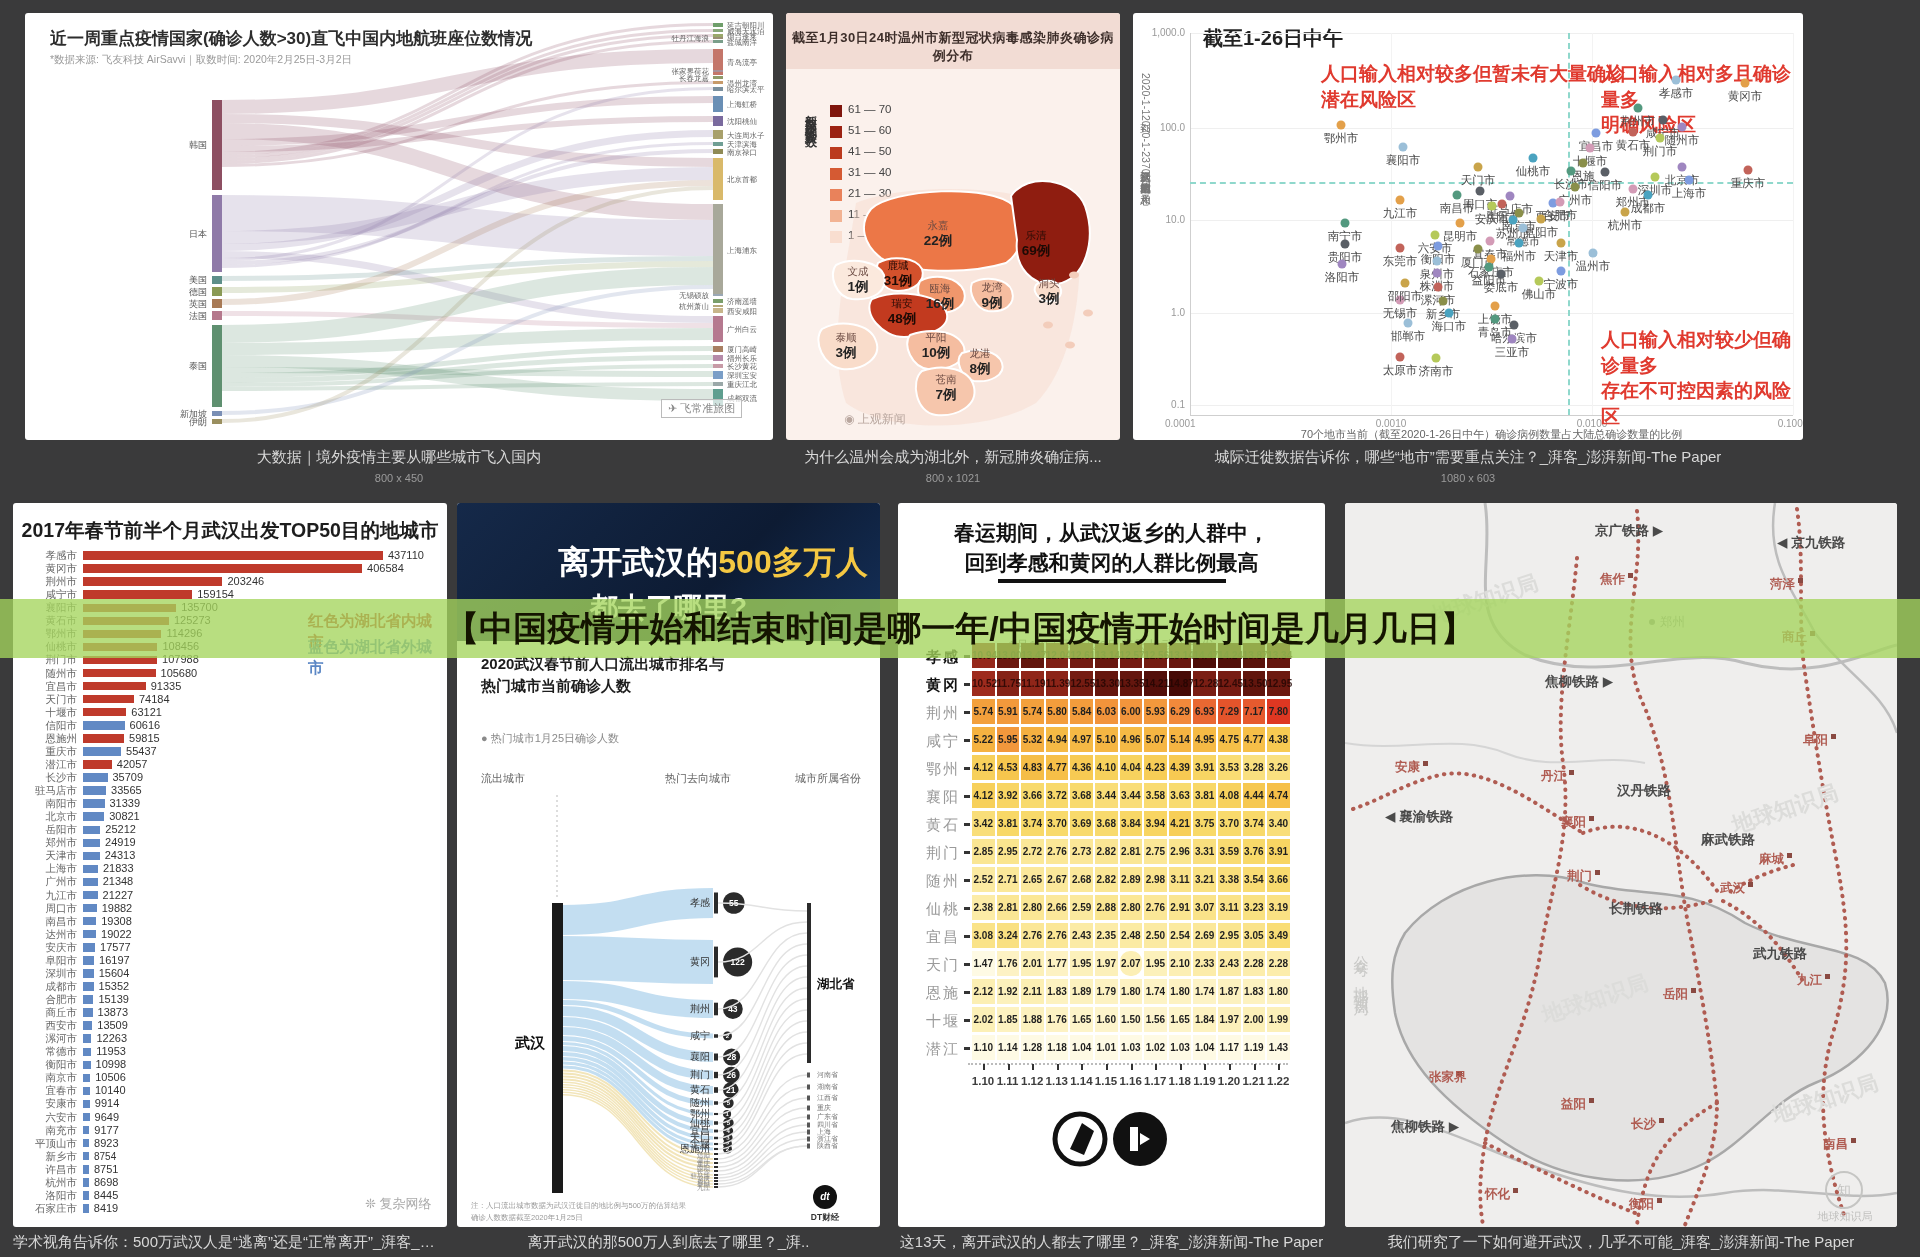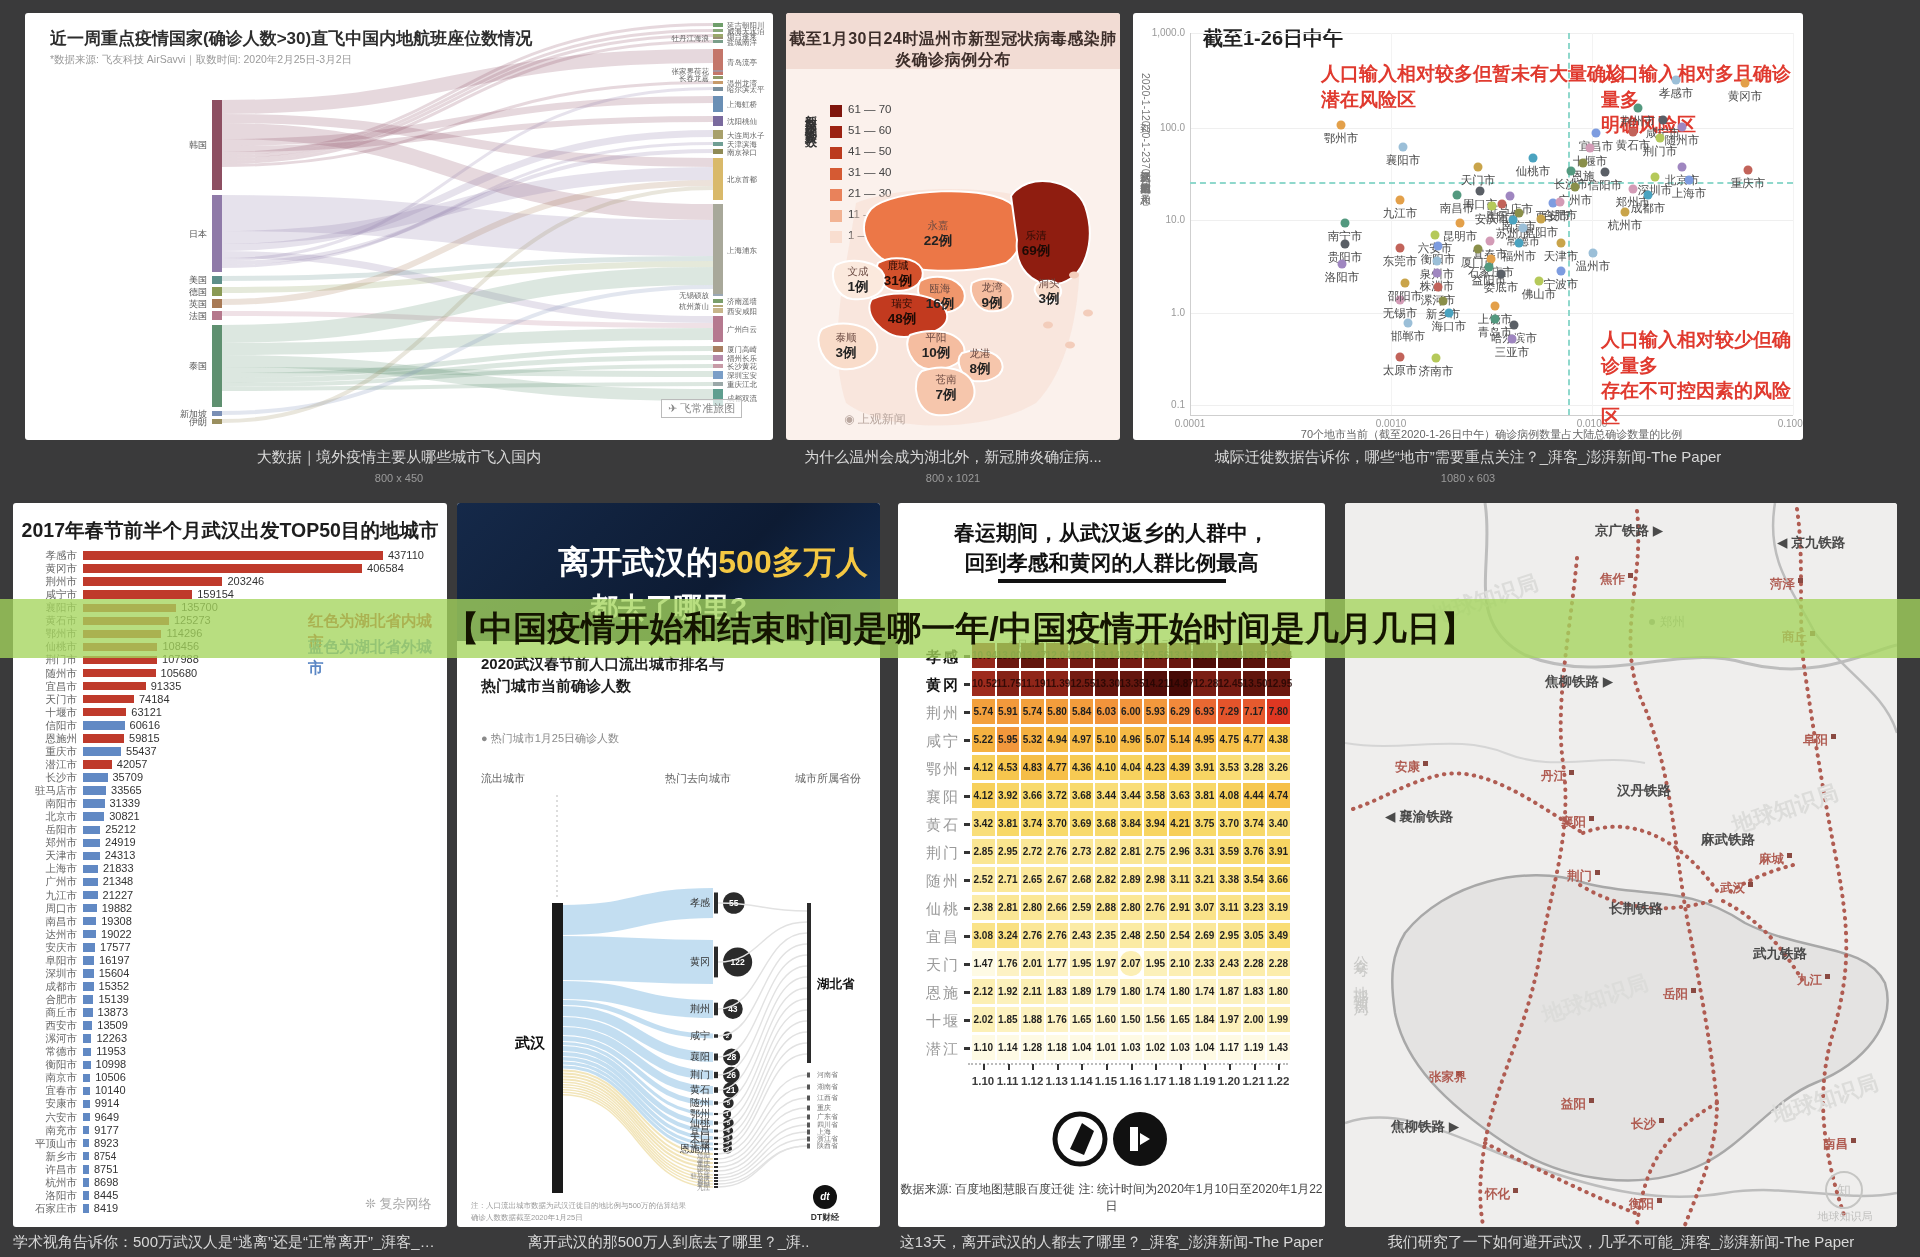--- a/index.html
+++ b/index.html
@@ -138,21 +138,21 @@
         <text x="702" y="365" text-anchor="start" font-size="7.5" fill="#666">深圳宝安</text>
         <rect x="688" y="369" width="10" height="4" fill="#9aa8a8"></rect>
         <text x="702" y="374" text-anchor="start" font-size="7.5" fill="#666">重庆江北</text>
         <rect x="688" y="376" width="10" height="17" fill="#5f9e8f"></rect>
         <text x="702" y="387.5" text-anchor="start" font-size="7.5" fill="#666">成都双流</text>
       </svg>
       <div style="position: absolute; left: 636px; top: 386px; font-size: 11px; color: rgb(136, 136, 136); border: 1px solid rgb(187, 187, 187); padding: 1px 6px; background: rgba(255, 255, 255, 0.7);">✈ 飞常准旅图</div>
     </article>
   <article class="tile" id="t2" style="left: 786px; top: 13px; width: 334px; height: 427px; background: rgb(251, 241, 236);">
       <div style="position: absolute; left: 0px; top: 0px; width: 334px; height: 56px; background: rgb(242, 220, 212);"></div>
-      <div style="position: absolute; left: 0px; top: 16px; width: 334px; text-align: center; font-size: 16px; font-weight: bold; color: rgb(61, 46, 42); letter-spacing: 0.5px;">截至1月30日24时温州市新型冠状病毒感染肺炎确诊病例分布</div>
+      <div style="position: absolute; left: 0px; top: 16px; width: 334px; text-align: center; font-size: 13px; font-weight: bold; color: rgb(61, 46, 42); letter-spacing: 0.5px;">截至1月30日24时温州市新型冠状病毒感染肺炎确诊病例分布</div>
       <div style="position: absolute; left: 16px; top: 92px; font-size: 12px; font-weight: bold; color: rgb(51, 51, 51); writing-mode: vertical-rl; letter-spacing: 3px;">新型肺炎确诊人数</div>
       <div style="position: absolute; left: 44px; top: 92px; width: 12px; height: 12px; background: rgb(127, 21, 12);"></div>
       <div style="position: absolute; left: 62px; top: 90px; font-size: 11.5px; color: rgb(68, 68, 68);">61 — 70</div>
       <div style="position: absolute; left: 44px; top: 113px; width: 12px; height: 12px; background: rgb(156, 34, 18);"></div>
       <div style="position: absolute; left: 62px; top: 111px; font-size: 11.5px; color: rgb(68, 68, 68);">51 — 60</div>
       <div style="position: absolute; left: 44px; top: 134px; width: 12px; height: 12px; background: rgb(187, 58, 30);"></div>
       <div style="position: absolute; left: 62px; top: 132px; font-size: 11.5px; color: rgb(68, 68, 68);">41 — 50</div>
       <div style="position: absolute; left: 44px; top: 155px; width: 12px; height: 12px; background: rgb(213, 90, 51);"></div>
       <div style="position: absolute; left: 62px; top: 153px; font-size: 11.5px; color: rgb(68, 68, 68);">31 — 40</div>
       <div style="position: absolute; left: 44px; top: 176px; width: 12px; height: 12px; background: rgb(233, 130, 91);"></div>
@@ -213,21 +213,21 @@
       <div style="position: absolute; left: 10px; top: 14px; width: 42px; text-align: right; font-size: 10px; color: rgb(153, 153, 153);">1,000.0</div>
       <div class="grid-h" style="position: absolute; left: 57px; top: 115px; width: 603px;"></div>
       <div style="position: absolute; left: 10px; top: 109px; width: 42px; text-align: right; font-size: 10px; color: rgb(153, 153, 153);">100.0</div>
       <div class="grid-h" style="position: absolute; left: 57px; top: 207px; width: 603px;"></div>
       <div style="position: absolute; left: 10px; top: 201px; width: 42px; text-align: right; font-size: 10px; color: rgb(153, 153, 153);">10.0</div>
       <div class="grid-h" style="position: absolute; left: 57px; top: 300px; width: 603px;"></div>
       <div style="position: absolute; left: 10px; top: 294px; width: 42px; text-align: right; font-size: 10px; color: rgb(153, 153, 153);">1.0</div>
       <div class="grid-h" style="position: absolute; left: 57px; top: 392px; width: 603px;"></div>
       <div style="position: absolute; left: 10px; top: 386px; width: 42px; text-align: right; font-size: 10px; color: rgb(153, 153, 153);">0.1</div>
       <div class="grid-v" style="position: absolute; left: 57px; top: 20px; height: 382px;"></div>
-      <div style="position: absolute; left: 32px; top: 405px; width: 50px; text-align: center; font-size: 10px; color: rgb(153, 153, 153);">0.0001</div>
+      <div style="position: absolute; left: 32px; top: 405px; width: 50px; font-size: 10px; color: rgb(153, 153, 153);">0.0001</div>
       <div class="grid-v" style="position: absolute; left: 258px; top: 20px; height: 382px;"></div>
       <div style="position: absolute; left: 233px; top: 405px; width: 50px; text-align: center; font-size: 10px; color: rgb(153, 153, 153);">0.0010</div>
       <div class="grid-v" style="position: absolute; left: 459px; top: 20px; height: 382px;"></div>
       <div style="position: absolute; left: 434px; top: 405px; width: 50px; text-align: center; font-size: 10px; color: rgb(153, 153, 153);">0.0100</div>
       <div class="grid-v" style="position: absolute; left: 660px; top: 20px; height: 382px;"></div>
       <div style="position: absolute; left: 635px; top: 405px; width: 50px; text-align: center; font-size: 10px; color: rgb(153, 153, 153);">0.1000</div>
       <div style="position: absolute; left: 57px; top: 20px; width: 1px; height: 382px; background: rgb(207, 207, 207);"></div>
       <div style="position: absolute; left: 57px; top: 402px; width: 603px; height: 1px; background: rgb(207, 207, 207);"></div>
       <div style="position: absolute; left: 435px; top: 20px; width: 0px; height: 382px; border-left: 2px dashed rgb(143, 216, 204);"></div>
       <div style="position: absolute; left: 57px; top: 169px; width: 603px; height: 0px; border-top: 2px dashed rgb(143, 216, 204);"></div>
@@ -960,21 +960,20 @@
       <div style="position: absolute; left: 355.6px; top: 561px; width: 2px; height: 6px; background: rgb(51, 51, 51);"></div>
       <div class="hm-col" style="position: absolute; left: 355.6px; top: 572px;">1.21</div>
       <div style="position: absolute; left: 380.2px; top: 561px; width: 2px; height: 6px; background: rgb(51, 51, 51);"></div>
       <div class="hm-col" style="position: absolute; left: 380.2px; top: 572px;">1.22</div>
       <svg width="120" height="56" style="position:absolute;left:154px;top:608px">
         <circle cx="28" cy="28" r="25" fill="none" stroke="#111" stroke-width="5"></circle>
         <path d="M18,38 L30,12 L42,20 L32,44 Z" fill="#111"></path>
         <circle cx="88" cy="28" r="27" fill="#111"></circle>
         <path d="M78,16 L86,16 L86,40 L78,40 Z M88,22 L98,28 L88,34 Z" fill="#fff"></path>
       </svg>
-      <div style="position: absolute; left: 0px; top: 678px; width: 427px; text-align: center; font-size: 12px; color: rgb(68, 68, 68);">数据来源: 百度地图慧眼百度迁徙  注: 统计时间为2020年1月10日至2020年1月22日</div>
     </article>
   <article class="tile" id="t7" style="left:1345px;top:503px;width:552px;height:724px">
       <svg width="552" height="724" style="position:absolute;left:0;top:0">
         <rect x="0" y="0" width="552" height="724" fill="#efeeed"></rect>
         <path d="M140,0 C150,60 118,120 180,152 C260,184 330,140 400,160 C470,178 520,150 552,142" stroke="#bdbdbd" stroke-width="3" fill="none"></path>
         <path d="M430,0 C420,60 450,90 470,130 C500,170 540,190 552,230" stroke="#bdbdbd" stroke-width="2.5" fill="none"></path>
         <path d="M0,240 C60,250 110,230 160,250 C210,270 250,250 300,260" stroke="#d5d5d5" stroke-width="2" fill="none"></path>
         <path d="M60,430 C100,380 180,360 240,380 C300,396 340,380 400,420 C460,450 520,440 540,480 C552,520 520,560 470,580 C430,596 400,640 360,660 C300,690 220,680 160,640 C100,600 60,560 50,510 C44,470 48,450 60,430 Z" fill="#e4e3e2" stroke="#a8a8a8" stroke-width="2.5"></path>
         <path d="M0,620 C60,600 120,640 180,660 C260,690 320,700 380,690 C440,680 500,700 552,690" stroke="#bdbdbd" stroke-width="2.5" fill="none"></path>
         <path stroke="#b05c52" stroke-width="4" fill="none" stroke-dasharray="0.5 7" stroke-linecap="round" d="M292,8 C300,80 268,140 300,205 C330,280 330,360 345,430 C362,520 368,560 372,600 C372,650 352,690 340,722"></path>

